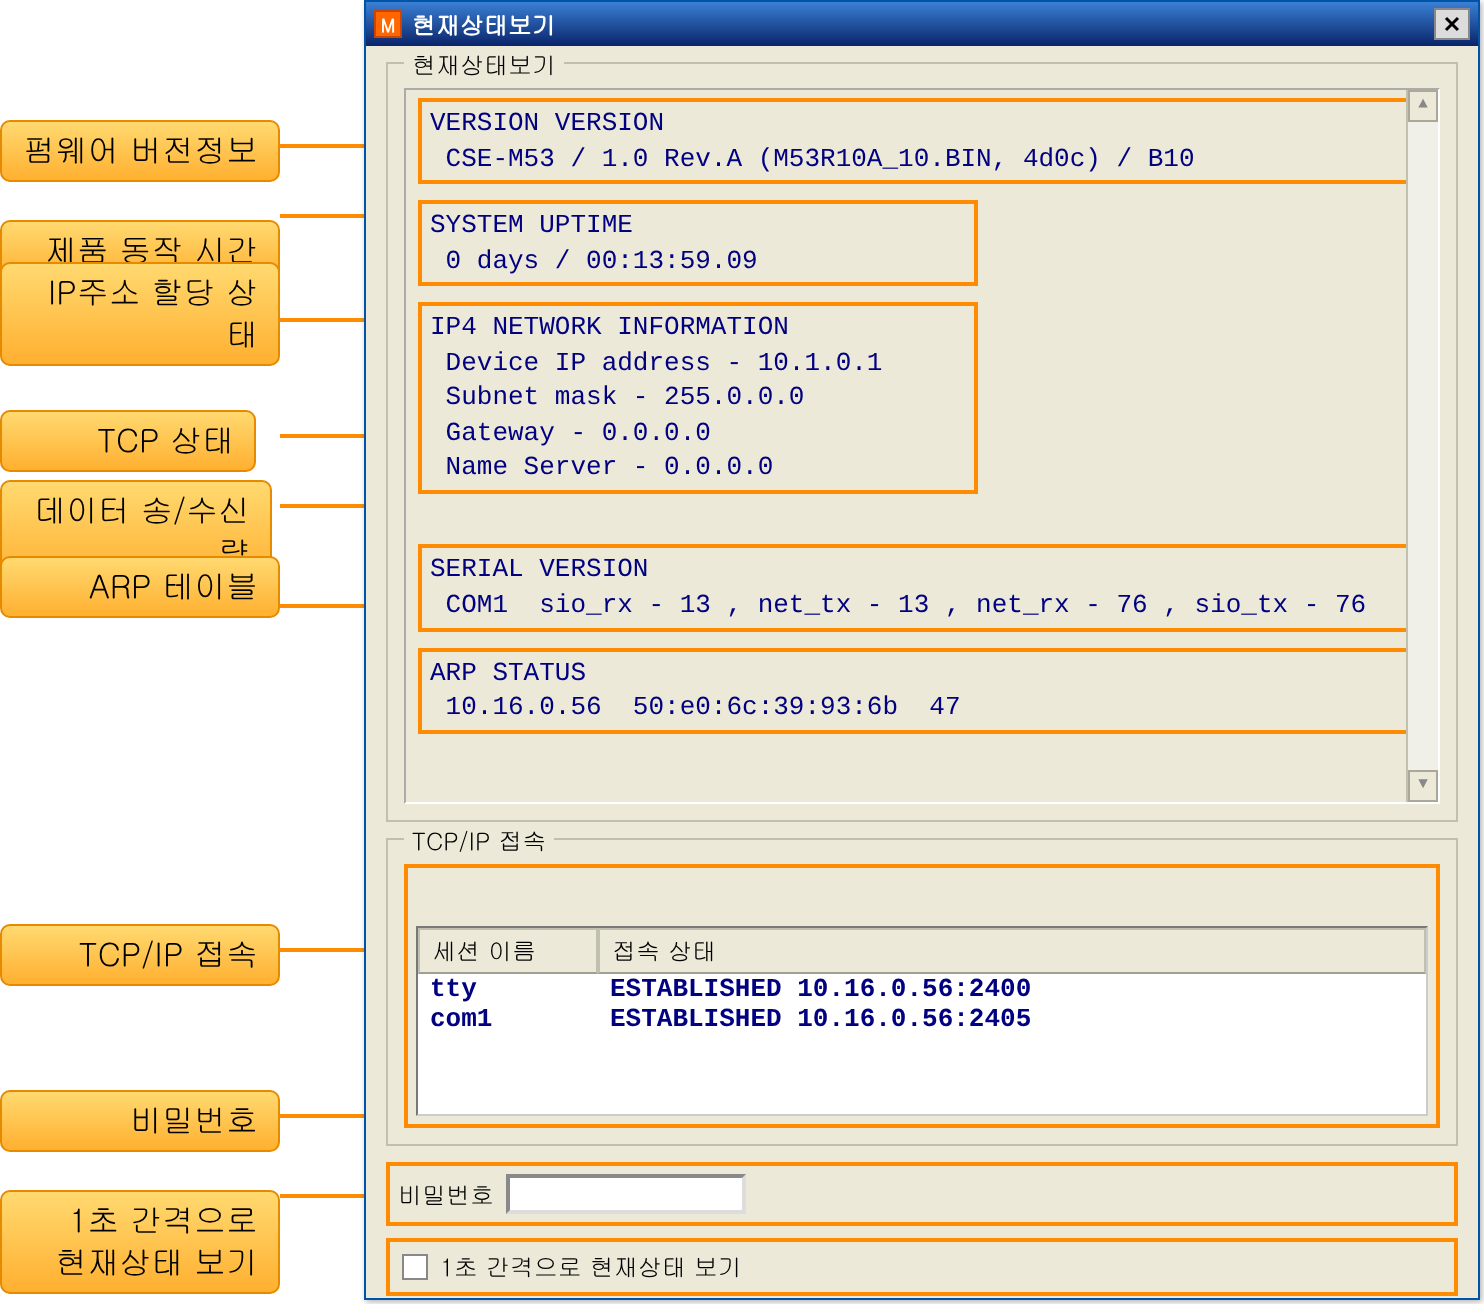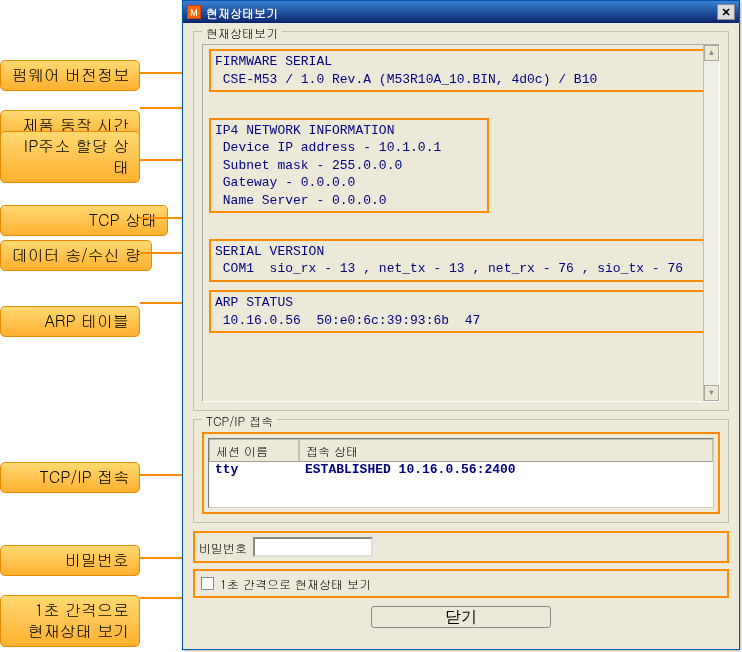--- a/index.html
+++ b/index.html
@@ -156,22 +156,23 @@
     .tcpip-box {
       border: 2px solid #ff8c00;
       padding: 4px;
     }
     .conn-table {
       background: #fff;
       border: 1px inset #ccc;
       font-family: "Courier New", monospace;
       font-size: 13px;
       color: #000080;
-      height: 70px;
+      height: 95px;
       overflow: hidden;
+      margin-top: 25px;
     }
     .conn-header {
       display: flex;
       background: #ece9d8;
       font-family: "Gulim", sans-serif;
       font-size: 12px;
       color: #000;
     }
     .conn-header-cell {
       border: 1px solid #c0c0b0;
@@ -237,29 +238,29 @@
 <div class="callout-bullet" style="top:68px;left:198px"></div>
 
 <div class="callout" style="top:110px;width:140px">제품 동작 시간</div>
 <div class="callout-line" style="top:107px;left:140px;width:60px"></div>
 <div class="callout-bullet" style="top:103px;left:198px"></div>
 
 <div class="callout" style="top:131px;width:140px">IP주소 할당 상태</div>
 <div class="callout-line" style="top:159px;left:140px;width:60px"></div>
 <div class="callout-bullet" style="top:155px;left:198px"></div>
 
-<div class="callout" style="top:205px;width:168px">TCP 상태</div>
+<div class="callout" style="top:205px;width:128px">TCP 상태</div>
 <div class="callout-line" style="top:217px;left:140px;width:60px"></div>
 <div class="callout-bullet" style="top:213px;left:198px"></div>
 
-<div class="callout" style="top:240px;width:152px">데이터 송/수신 량</div>
+<div class="callout" style="top:240px;width:136px">데이터 송/수신 량</div>
 <div class="callout-line" style="top:252px;left:140px;width:60px"></div>
 <div class="callout-bullet" style="top:248px;left:198px"></div>
 
-<div class="callout" style="top:306px;width:140px">ARP 테이블</div>
+<div class="callout" style="top:278px;width:140px">ARP 테이블</div>
 <div class="callout-line" style="top:302px;left:140px;width:60px"></div>
 <div class="callout-bullet" style="top:298px;left:198px"></div>
 
 <div class="callout" style="top:462px;width:140px">TCP/IP 접속</div>
 <div class="callout-line" style="top:474px;left:140px;width:60px"></div>
 <div class="callout-bullet" style="top:470px;left:198px"></div>
 
 <div class="callout" style="top:545px;width:140px">비밀번호</div>
 <div class="callout-line" style="top:557px;left:140px;width:60px"></div>
 <div class="callout-bullet" style="top:553px;left:198px"></div>
@@ -274,24 +275,25 @@
     <span class="titlebar-icon">M</span>
     <span>현재상태보기</span>
     <div class="titlebar-close">✕</div>
   </div>
   <div class="window-body">
 
     <div class="groupbox">
       <span class="groupbox-label">현재상태보기</span>
       <div class="status-pane">
         
-        <div class="status-block block-wide"><span>FIRMWARE SERIAL</span>
+        <div class="status-block block-wide"><span>VERSION VERSION</span>
 <span> CSE-M53 / 1.0 Rev.A (M53R10A_10.BIN, 4d0c) / B10</span></div><br>
         
-        <br>
+        <div class="status-block block-mid"><span>SYSTEM UPTIME</span>
+<span> 0 days / 00:13:59.09</span></div><br>
         
         <div class="status-block block-mid"><span>IP4 NETWORK INFORMATION</span>
 <span> Device IP address - 10.1.0.1</span>
 <span> Subnet mask - 255.0.0.0</span>
 <span> Gateway - 0.0.0.0</span>
 <span> Name Server - 0.0.0.0</span></div><br>
         
         <br>
         
         <div class="status-block block-wide"><span>SERIAL VERSION</span>
@@ -312,20 +314,24 @@
       <div class="tcpip-box">
         <div class="conn-table">
           <div class="conn-header">
             <div class="conn-header-cell col-session">세션 이름</div>
             <div class="conn-header-cell col-status">접속 상태</div>
           </div>
           <div class="conn-row">
             <div class="c1"> tty</div>
             <div class="c2">ESTABLISHED 10.16.0.56:2400</div>
           </div>
+          <div class="conn-row">
+            <div class="c1"> com1</div>
+            <div class="c2">ESTABLISHED 10.16.0.56:2405</div>
+          </div>
         </div>
       </div>
     </div>
 
     <div class="pwd-row">
       <span class="pwd-label">비밀번호</span>
       <input type="password" class="pwd-input" value="" style="">
     </div>
 
     <div class="chk-row">

